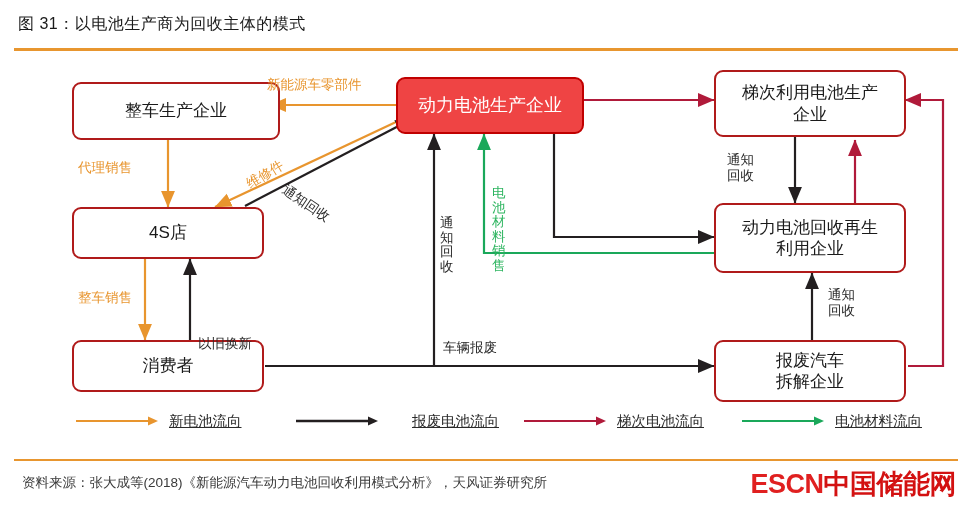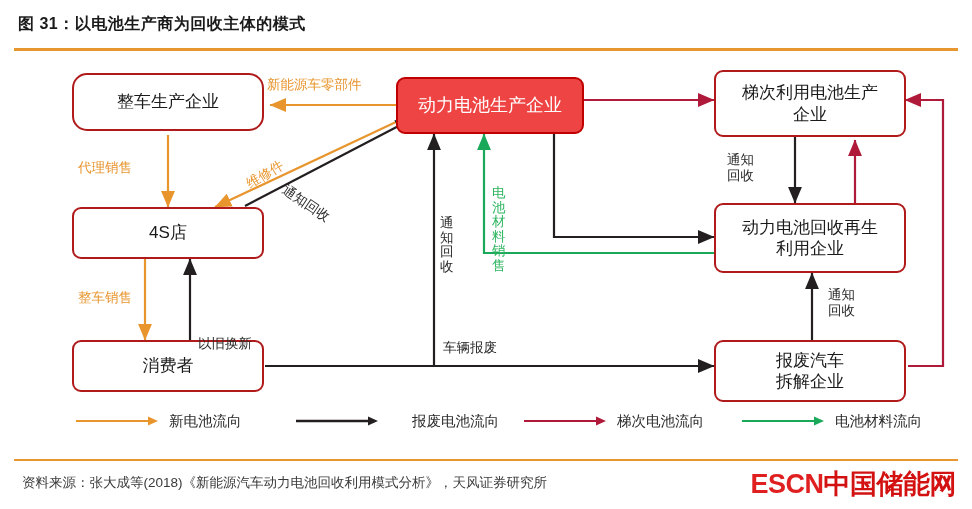--- a/index.html
+++ b/index.html
@@ -1,21 +1,21 @@
 <!DOCTYPE html>
 <html><head>
 <meta charset="utf-8">
 <style>
   html,body{margin:0;padding:0;background:#ffffff;}
   body{width:972px;height:509px;overflow:hidden;font-family:"Liberation Sans","DejaVu Sans",sans-serif;color:#231f20;}
   #root{position:relative;width:972px;height:509px;}
 
   .title{
     position:absolute;left:18px;top:14px;
-    font-size:16px;font-weight:bold;color:#1a1a1a;letter-spacing:.5px;
+    font-size:16px;font-weight:normal;color:#1a1a1a;letter-spacing:.5px;
     white-space:nowrap;
   }
   .title-rule{
     position:absolute;left:14px;top:48px;width:944px;height:3px;background:#e8962f;
   }
   .footer-rule{
     position:absolute;left:14px;top:459px;width:944px;height:2px;background:#e8962f;
   }
   .source{
     position:absolute;left:22px;top:474px;font-size:13.5px;color:#3a3a3a;white-space:nowrap;
@@ -43,21 +43,21 @@
     color:#2b2b2b;
   }
   .lbl.orange{color:#e8952e;}
   .lbl.green{color:#2eb560;}
   .lbl.rot-neg30{transform:rotate(-31deg);transform-origin:left bottom;}
   .lbl.rot-pos34{transform:rotate(34deg);transform-origin:left top;}
   .lbl.vert{width:1em;white-space:normal;word-break:break-all;text-align:center;line-height:1.08;}
 
   .legend{position:absolute;left:0;top:404px;width:972px;height:34px;}
   .legend-item{position:absolute;top:0;height:34px;display:flex;align-items:center;gap:9px;}
-  .legend-text{font-size:14.5px;color:#2b2b2b;white-space:nowrap;}
+  .legend-text{font-size:14.5px;color:#2b2b2b;white-space:nowrap;text-decoration:underline;}
   .legend-arrow{display:block;}
 </style>
 </head>
 <body>
 
 <div id="root">
 
   <div class="title">图 31：以电池生产商为回收主体的模式</div>
   <div class="title-rule"></div>
 
@@ -104,21 +104,21 @@
       <path d="M584,100 L714,100" stroke="#b01a3a" marker-end="url(#ah-cr)"></path>
 
       <path d="M855,203 L855,140" stroke="#b01a3a" marker-end="url(#ah-cr)"></path>
 
       <path d="M908,366 L943,366 L943,100 L905,100" stroke="#b01a3a" marker-end="url(#ah-cr)"></path>
 
       <path d="M714,253 L484,253 L484,134" stroke="#1aa85a" marker-end="url(#ah-gr)"></path>
     </g>
   </svg>
 
-  <div class="node" style="left:72px;top:73px;width:192px;height:58px;border-radius:15px;">
+  <div class="node" style="left:72px;top:82px;width:208px;height:58px;">
     <span>整车生产企业</span>
   </div>
 
   <div class="node primary" style="left:396px;top:77px;width:188px;height:57px;">
     <span>动力电池生产企业</span>
   </div>
 
   <div class="node" style="left:714px;top:70px;width:192px;height:67px;white-space:pre-line;">
     <span>梯次利用电池生产
 企业</span>

